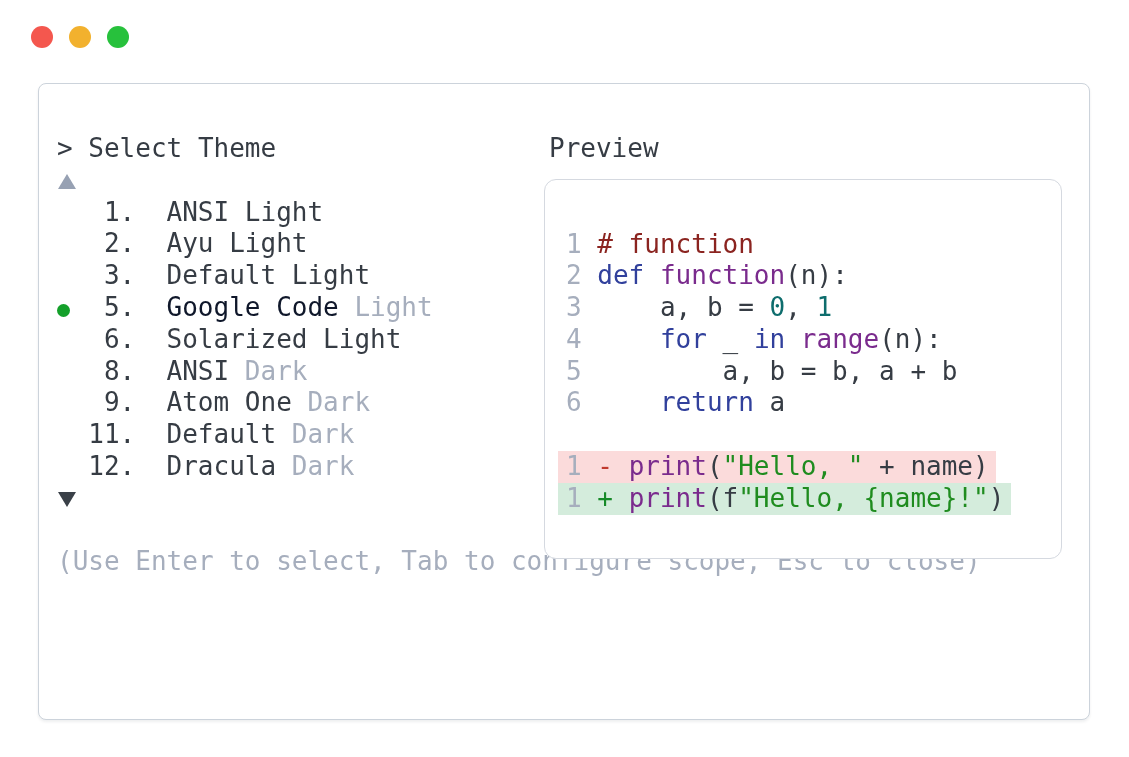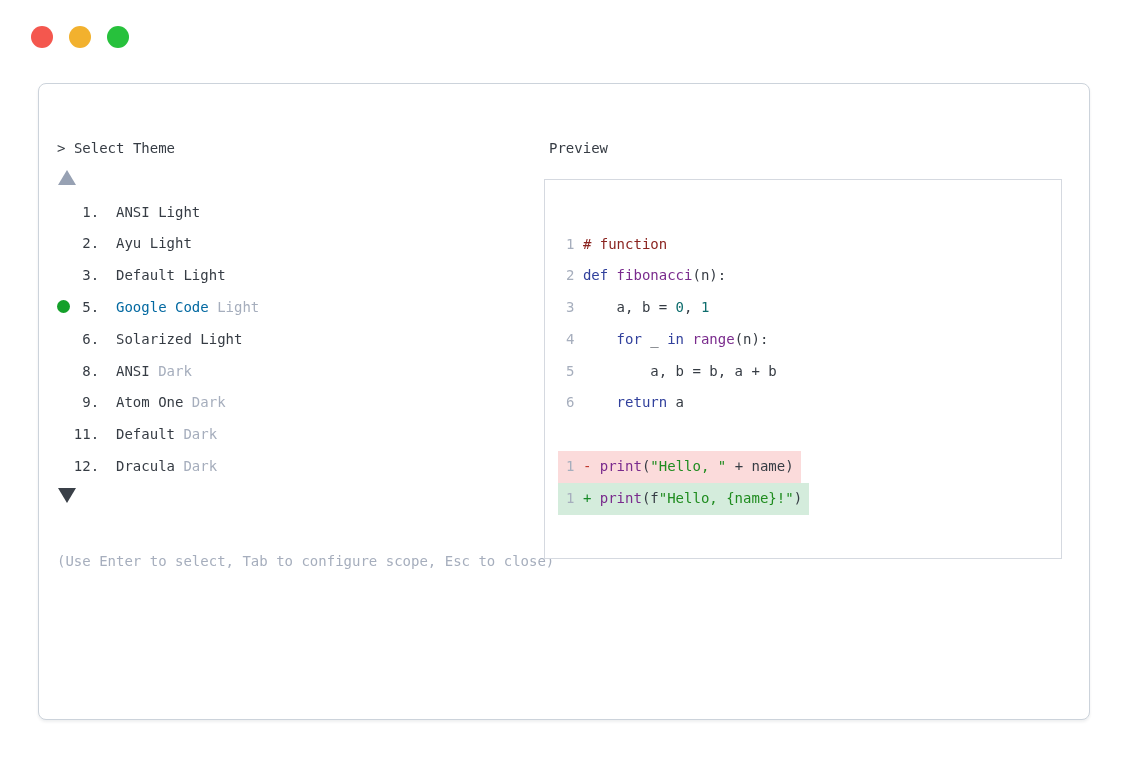--- a/index.html
+++ b/index.html
@@ -4,34 +4,34 @@
 <style>
   html,body{margin:0;padding:0;background:#ffffff;width:1129px;height:757px;overflow:hidden;
     font-family:"DejaVu Sans Mono","Liberation Mono",monospace;}
   .lights{position:absolute;left:31px;top:26px;display:flex;gap:16px;}
   .light{width:22px;height:22px;border-radius:50%;border:none;padding:0;cursor:pointer;}
   .light.red{background:#f4574e;}
   .light.yellow{background:#f2b12e;}
   .light.green{background:#27c13c;}
   .window{position:absolute;left:38px;top:83px;width:1050px;height:635px;background:#ffffff;
     border:1.5px solid #ccd3db;border-radius:8px;box-shadow:0 2px 3px rgba(16,24,40,0.07);}
-  .row{height:31.8px;line-height:31.8px;white-space:pre;font-size:14px;color:#363c44;}
+  .row{height:31.8px;line-height:31.8px;white-space:pre;font-size:26px;color:#363c44;}
   .pane-left{position:absolute;left:18px;top:49px;}
   .marker{display:inline-block;width:2ch;}
   .bullet{display:inline-block;width:13px;height:13px;border-radius:50%;background:#14a02a;vertical-align:-1px;}
   .num{display:inline-block;width:2ch;text-align:right;}
   .dim{color:#a6aebd;}
-  .green{color:#0369a1;}
+  .green{color:#0f172a;}
   .tri-up{display:inline-block;width:0;height:0;border-left:9px solid transparent;
     border-right:9px solid transparent;border-bottom:15px solid #97a1b3;vertical-align:0px;margin-left:1px;cursor:pointer;}
   .tri-down{display:inline-block;width:0;height:0;border-left:9px solid transparent;
     border-right:9px solid transparent;border-top:15px solid #3a4048;vertical-align:0px;margin-left:1px;cursor:pointer;}
   .preview-label{position:absolute;left:510px;top:49px;}
   .preview-box{position:absolute;left:505px;top:95px;width:518px;height:380px;
-    border:1.5px solid #d5d9e0;border-radius:0;background:#ffffff;box-sizing:border-box;padding-left:10px;}
+    border:1.5px solid #d5d9e0;border-radius:12px;background:#ffffff;box-sizing:border-box;padding-left:10px;}
   .code{position:absolute;left:21px;top:48.5px;}
   .ln{color:#a6aebd;}
   .c-comment{color:#8b2420;}
   .c-keyword{color:#31409c;margin-top:22px;}
   .c-func{color:#7a2b8d;}
   .c-num{color:#0e6d6d;}
   .c-str{color:#1f8c1f;}
   .c-minus{color:#c0392e;}
   .c-plus{color:#168a28;}
   .band{display:inline-block;height:31.8px;margin-left:-8px;padding:0 7px 0 8px;}
@@ -66,21 +66,21 @@
     <div class="row"><span class="tri-down"></span></div>
     <div class="row"></div>
     <div class="row dim">(Use Enter to select, Tab to configure scope, Esc to close)</div>
   </div>
 
   <div class="preview-label row">Preview</div>
 
   <div class="preview-box">
     <div class="code" id="code-lines">
         <div class="row"><span class="ln">1</span> <span class="c-comment"># function</span></div>
-        <div class="row"><span class="ln">2</span> <span class="c-keyword">def</span><span> </span><span class="c-func">fibonacci</span><span>(n):</span></div>
+        <div class="row"><span class="ln">2</span> <span class="c-keyword">def</span><span> </span><span class="c-func">function</span><span>(n):</span></div>
         <div class="row"><span class="ln">3</span> <span>    a, b = </span><span class="c-num">0</span><span>, </span><span class="c-num">1</span></div>
         <div class="row"><span class="ln">4</span> <span>    </span><span class="c-keyword">for</span><span> _ </span><span class="c-keyword">in</span><span> </span><span class="c-func">range</span><span>(n):</span></div>
         <div class="row"><span class="ln">5</span> <span>        a, b = b, a + b</span></div>
         <div class="row"><span class="ln">6</span> <span>    </span><span class="c-keyword">return</span><span> a</span></div>
         <div class="row"></div>
         <div class="row"><span class="band removed"><span class="ln">1</span> <span class="c-minus">-</span> <span class="c-func">print</span><span>(</span><span class="c-str">"Hello, "</span><span> + name)</span></span></div>
         <div class="row"><span class="band added"><span class="ln">1</span> <span class="c-plus">+</span> <span class="c-func">print</span><span>(f</span><span class="c-str">"Hello, {name}!"</span><span>)</span></span></div>
       </div>
   </div>
 

